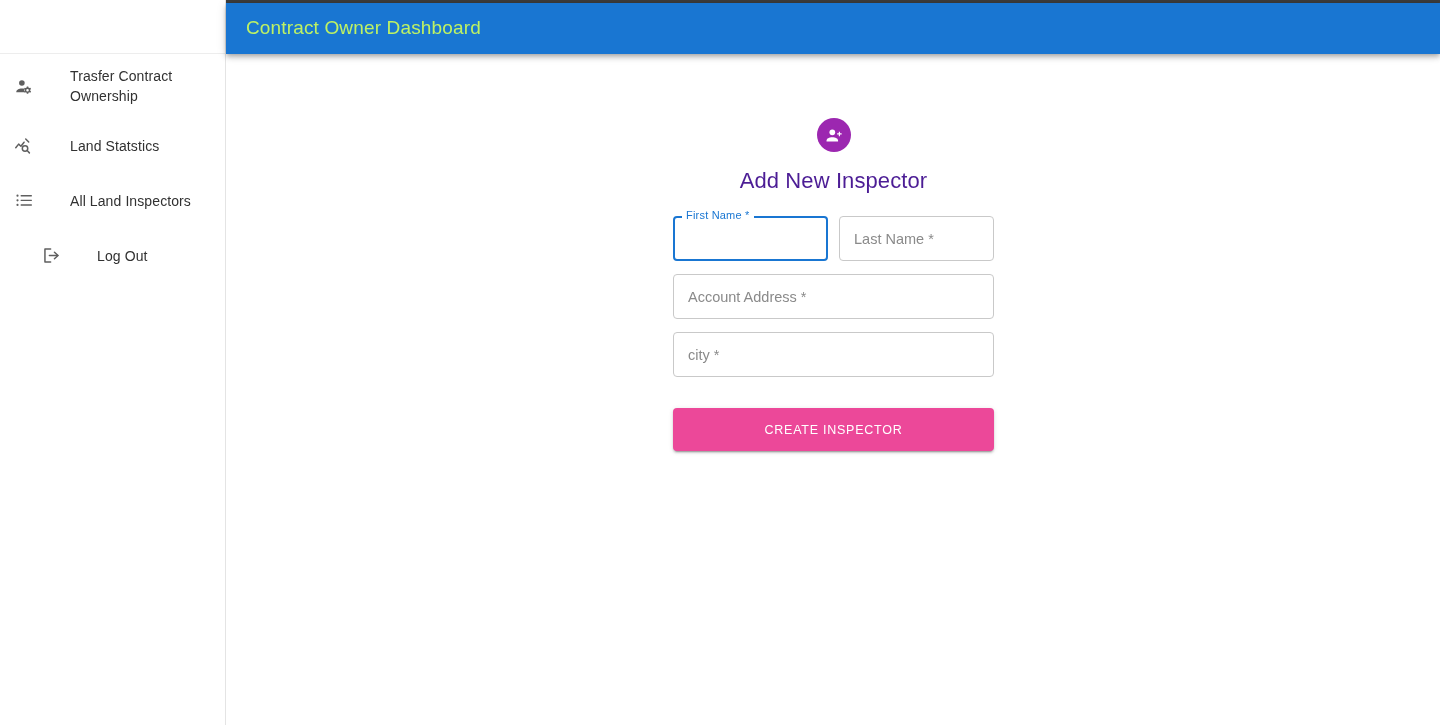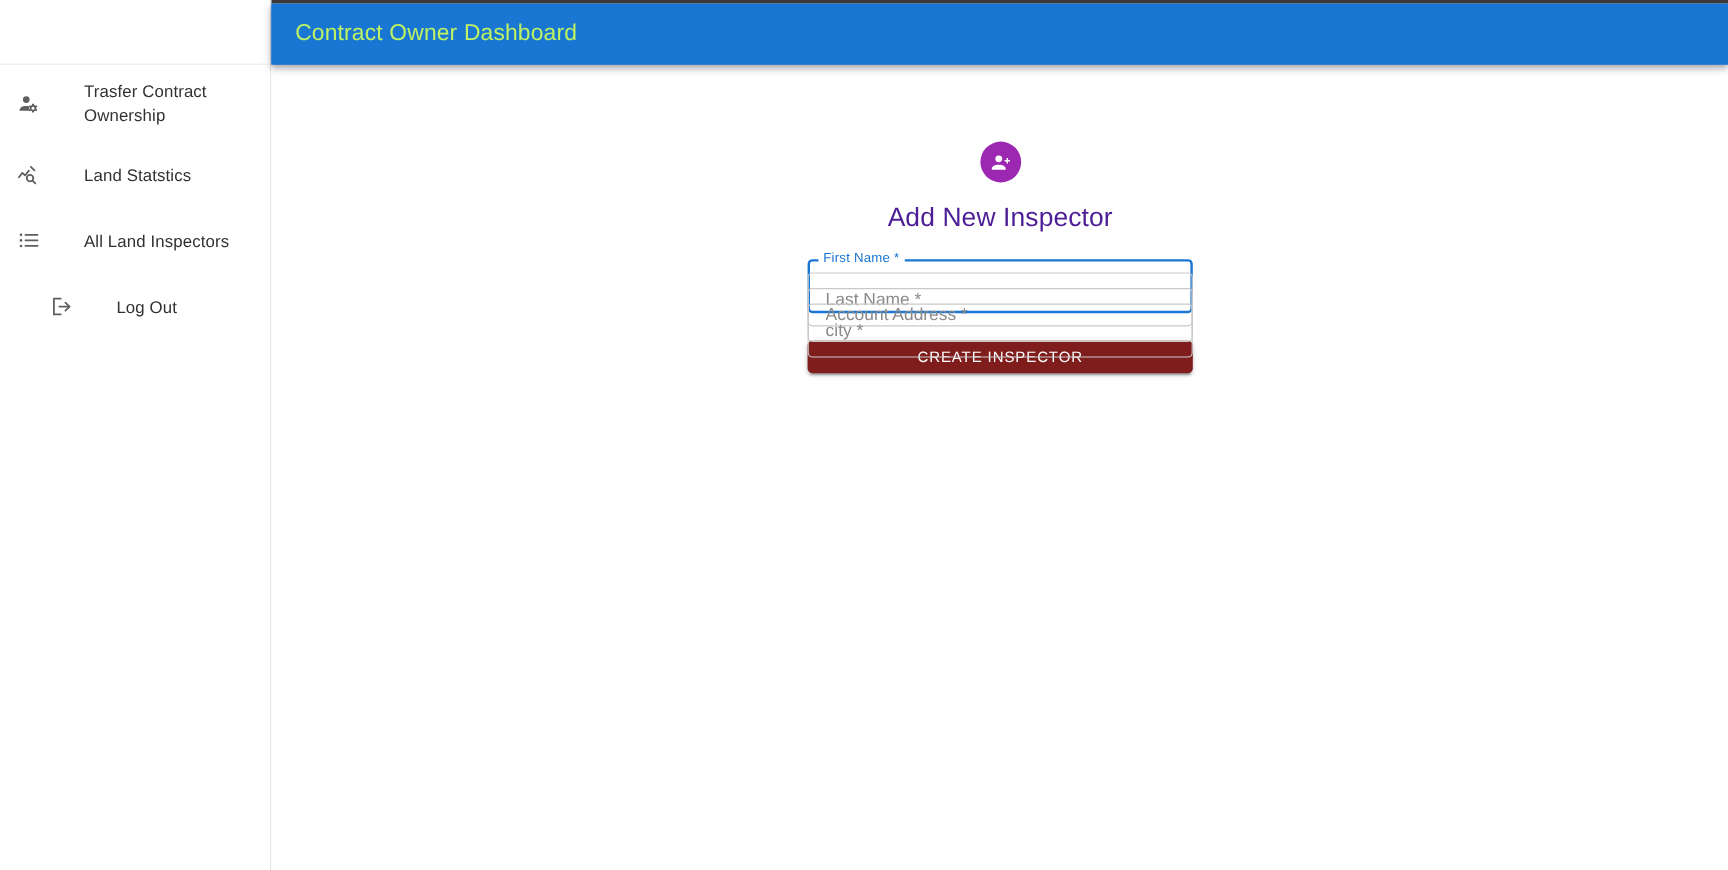--- a/index.html
+++ b/index.html
@@ -134,21 +134,20 @@
     margin-top: 14px;
     letter-spacing: .1px;
     font-weight: 400;
   }
 
   
   .field-row {
     display: flex;
     gap: 11px;
     margin-top: 21px;
-    flex-direction: column;
   }
   .field {
     position: relative;
     height: 45px;
     flex: 1;
   }
   .field-input {
     position: absolute;
     inset: 0;
     width: 100%;
@@ -186,23 +185,23 @@
     pointer-events: none;
     white-space: nowrap;
   }
 
   .field-full { margin-top: 13px; }
   .field-full .field { width: 100%; }
 
   .create-btn {
     display: block;
     width: 100%;
-    height: 27px;
+    height: 43px;
     margin-top: 31px;
-    background: #7f1d1d;
+    background: #ec4899;
     color: #ffffff;
     border: none;
     border-radius: 4px;
     font-family: "Liberation Sans", sans-serif;
     font-size: 12.5px;
     letter-spacing: .75px;
     cursor: pointer;
     box-shadow: 0 3px 1px -2px rgba(0,0,0,.2),
                 0 2px 2px 0 rgba(0,0,0,.14),
                 0 1px 5px 0 rgba(0,0,0,.12);

